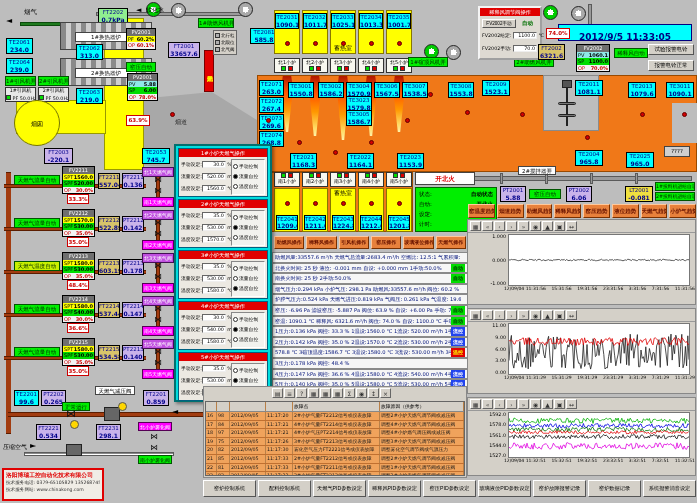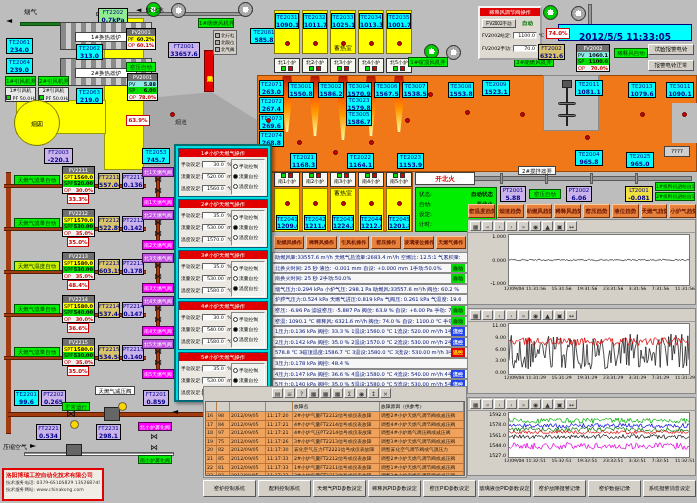--- a/index.html
+++ b/index.html
@@ -534,21 +534,21 @@
 
  <div class="abs" style="left:478px;top:6px;width:64px;height:54px;background:#dedad2;border:2px outset #f4f4f4">
    <div class="p-hd">稀释风调节阀操作</div>
    <div style="position:relative;height:42px;font-size:4.8px">
      <button class="btn" style="position:absolute;left:2px;top:3px;width:34px;height:9px;font-size:4.6px">FV2002手动</button>
      <b style="position:absolute;left:42px;top:4px;color:#007000;font-size:5.5px">自动</b>
      <span class="p-row" style="top:16px"><span>FV2002给定:</span> <span class="p-val">1100.0</span> <span>℃</span></span>
      <span class="p-row" style="top:29px"><span>FV2002手动:</span> <span class="p-val">70.0</span> <span>%</span></span>
    </div>
  </div>
- <div class="abs" style="left:558px;top:24px;width:134px;height:17px;background:#00ffff;border:1px solid #000080;text-align:center"><b style="font-size:9px;line-height:16px;color:#000080">2012/5/5 11:33:05</b></div>
+ <div class="abs" style="left:558px;top:24px;width:134px;height:17px;background:#00ffff;border:1px solid #000080;text-align:center"><b style="font-size:9px;line-height:16px;color:#000080">2012/9/5 11:33:05</b></div>
  <div class="abs pct" style="left:546px;top:28px;width:24px;height:11px">74.0%</div>
  <div class="abs ctl" style="left:576px;top:44px;width:34px">
    <div class="hd">FV2002</div>
    <div class="row r-c">
         <span>PV</span>
         <b>1060.1</b>
       </div>
    <div class="row r-g">
         <span>SP</span>
         <b>1100.0</b>

